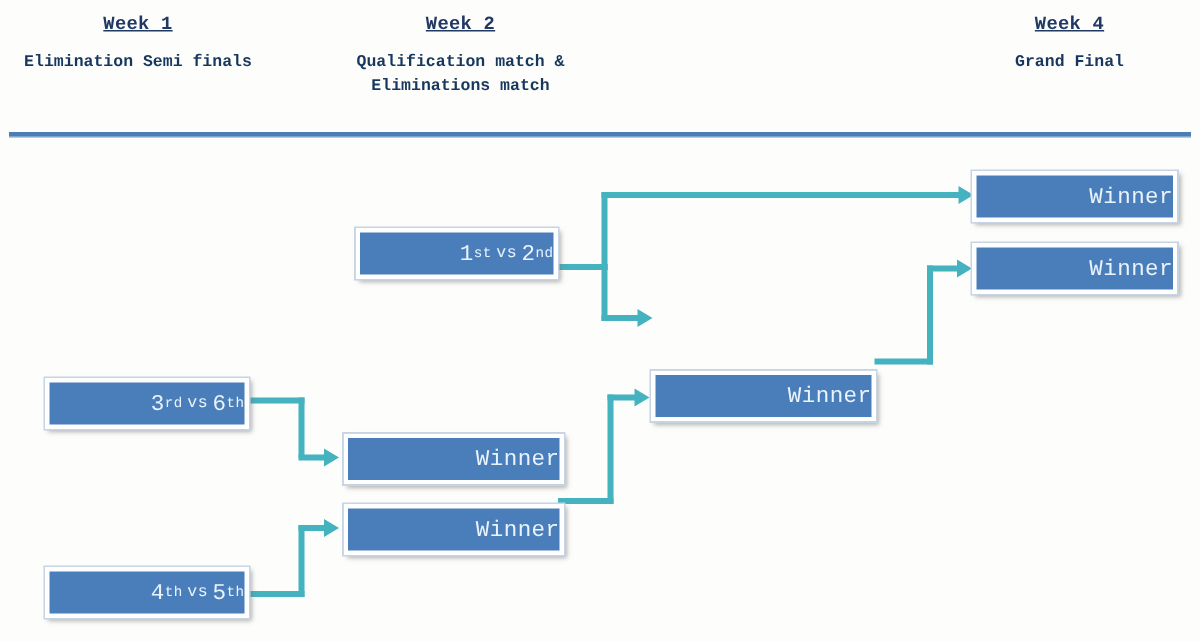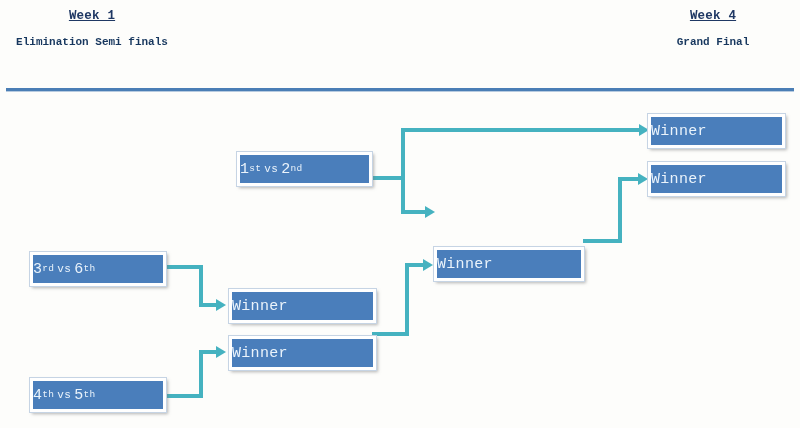--- a/index.html
+++ b/index.html
@@ -53,21 +53,21 @@
     position: absolute;
     box-sizing: border-box;
     background: #4a7ebb;
     border: 3px solid #ffffff;
     outline: 1px solid #c6d4e4;
     box-shadow: 2px 2px 3px rgba(120,120,120,.55);
     color: #eaf3fb;
     font-size: 15px;
     display: flex;
     align-items: center;
-    justify-content: flex-start;
+    justify-content: flex-end;
     white-space: nowrap;
     letter-spacing: .3px;
   }
   .node sup {
     font-size: 9.5px;
     vertical-align: super;
     line-height: 0;
   }
   .node .vs {
     font-size: 11px;
@@ -93,20 +93,23 @@
 </head>
 <body>
 
 <div id="canvas">
 
   <div class="week-col" style="left:-8px;">
     <div class="week-title">Week 1</div>
     <div class="week-sub">Elimination Semi finals</div>
   </div>
   <div class="week-col" style="left:207px;">
+    <div class="week-title">Week 2</div>
+    <div class="week-sub" style="white-space:pre-line;">Qualification match &amp;
+Eliminations match</div>
   </div>
   <div class="week-col" style="left:613px;">
     <div class="week-title">Week 4</div>
     <div class="week-sub">Grand Final</div>
   </div>
 
   <div class="header-rule"></div>
 
   <div class="seg h" style="left:372px; top:176px; width:33px;"></div>
   <div class="seg v" style="left:401px; top:128px; height:52px;"></div>

